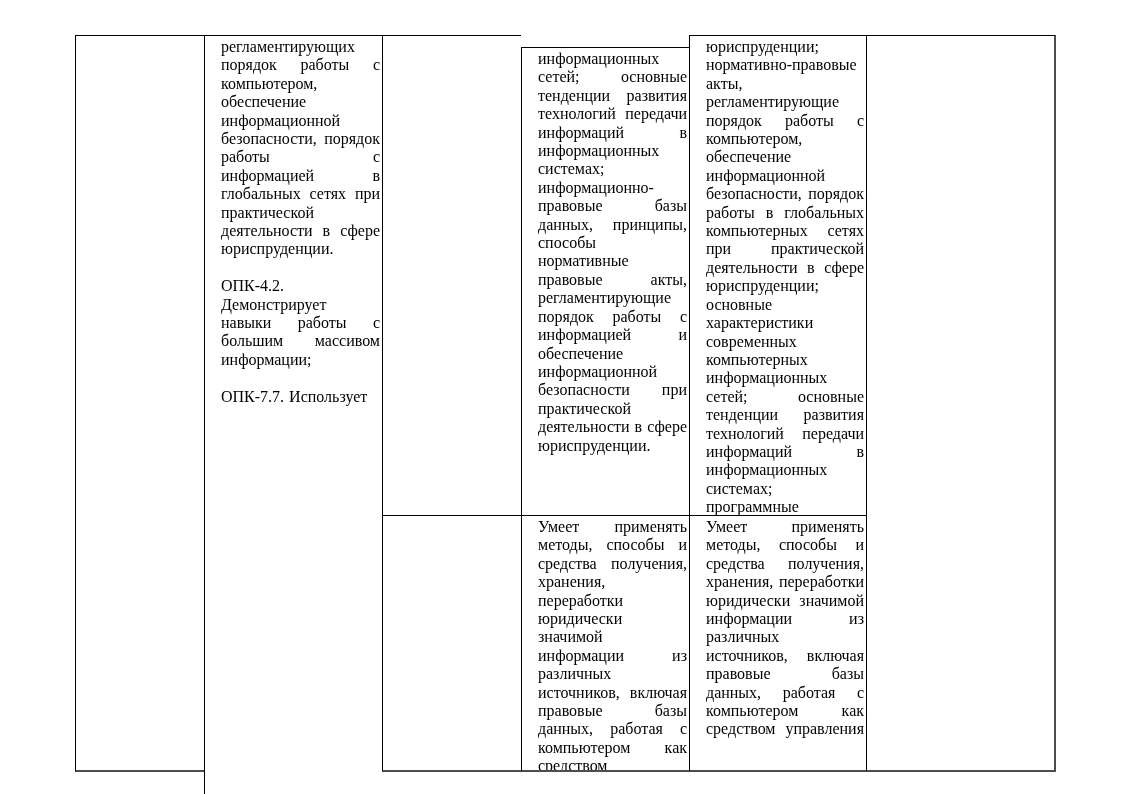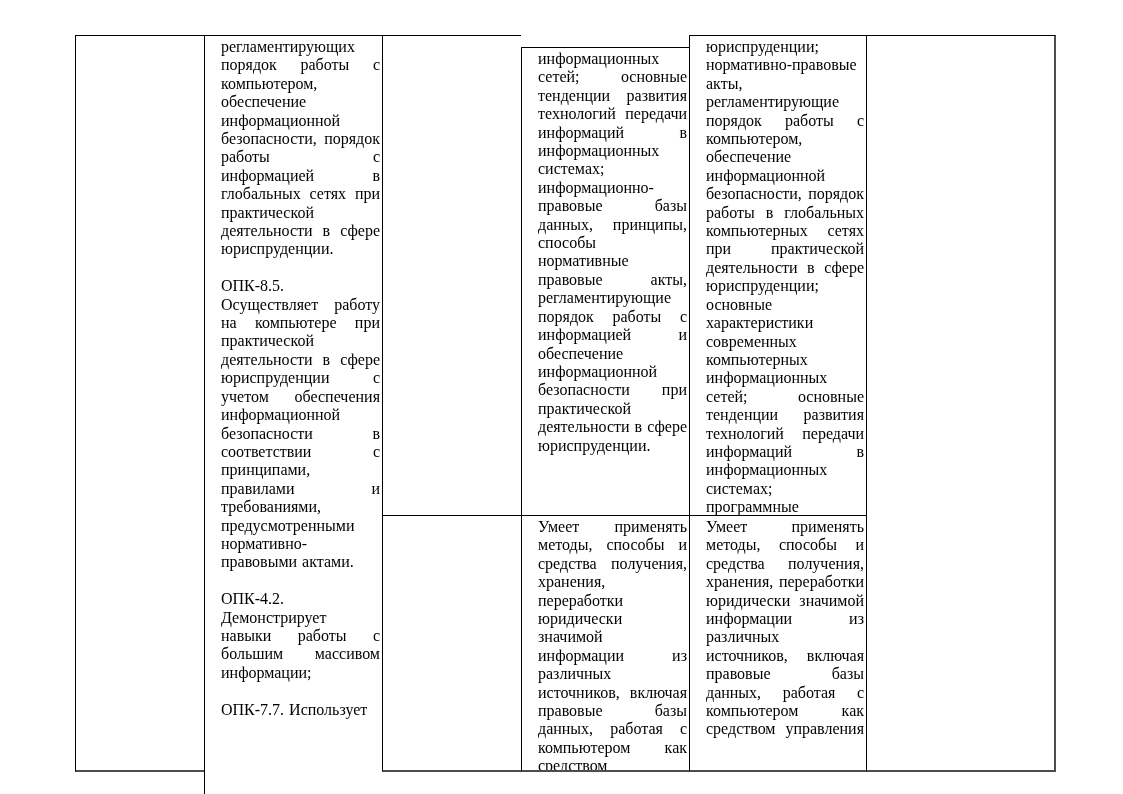--- a/index.html
+++ b/index.html
@@ -43,21 +43,20 @@
 </style>
 </head>
 <body>
 
 <div class="page">
 
   <div class="cell cell-empty-left bl bt bb"></div>
 
   <div class="cell cell-competency bl bt ovis">
     <p>регламентирующих порядок работы с компьютером, обеспечение информационной безопасности, порядок работы с информацией в глобальных сетях при практической деятельности в сфере юриспруденции.</p>
-    <p>ОПК-8.5. Осуществляет работу на компьютере при практической деятельности в сфере юриспруденции с учетом обеспечения информационной безопасности в соответствии с принципами, правилами и требованиями, предусмотренными нормативно-правовыми актами.</p>
     <p>ОПК-4.2. Демонстрирует навыки работы с большим массивом информации;</p>
     <p>ОПК-7.7. Использует</p>
   </div>
 
   <div class="cell cell-empty-mid-top bl bt"></div>
 
   <div class="cell cell-empty-mid-bot bl bt bb"></div>
 
   <div class="cell cell-knows-center bl bt">
     <p>информационных сетей; основные тенденции развития технологий передачи информаций в информационных системах; информационно-правовые базы данных, принципы, способы нормативные правовые акты, регламентирующие порядок работы с информацией и обеспечение информационной безопасности при практической деятельности в сфере юриспруденции.</p>

